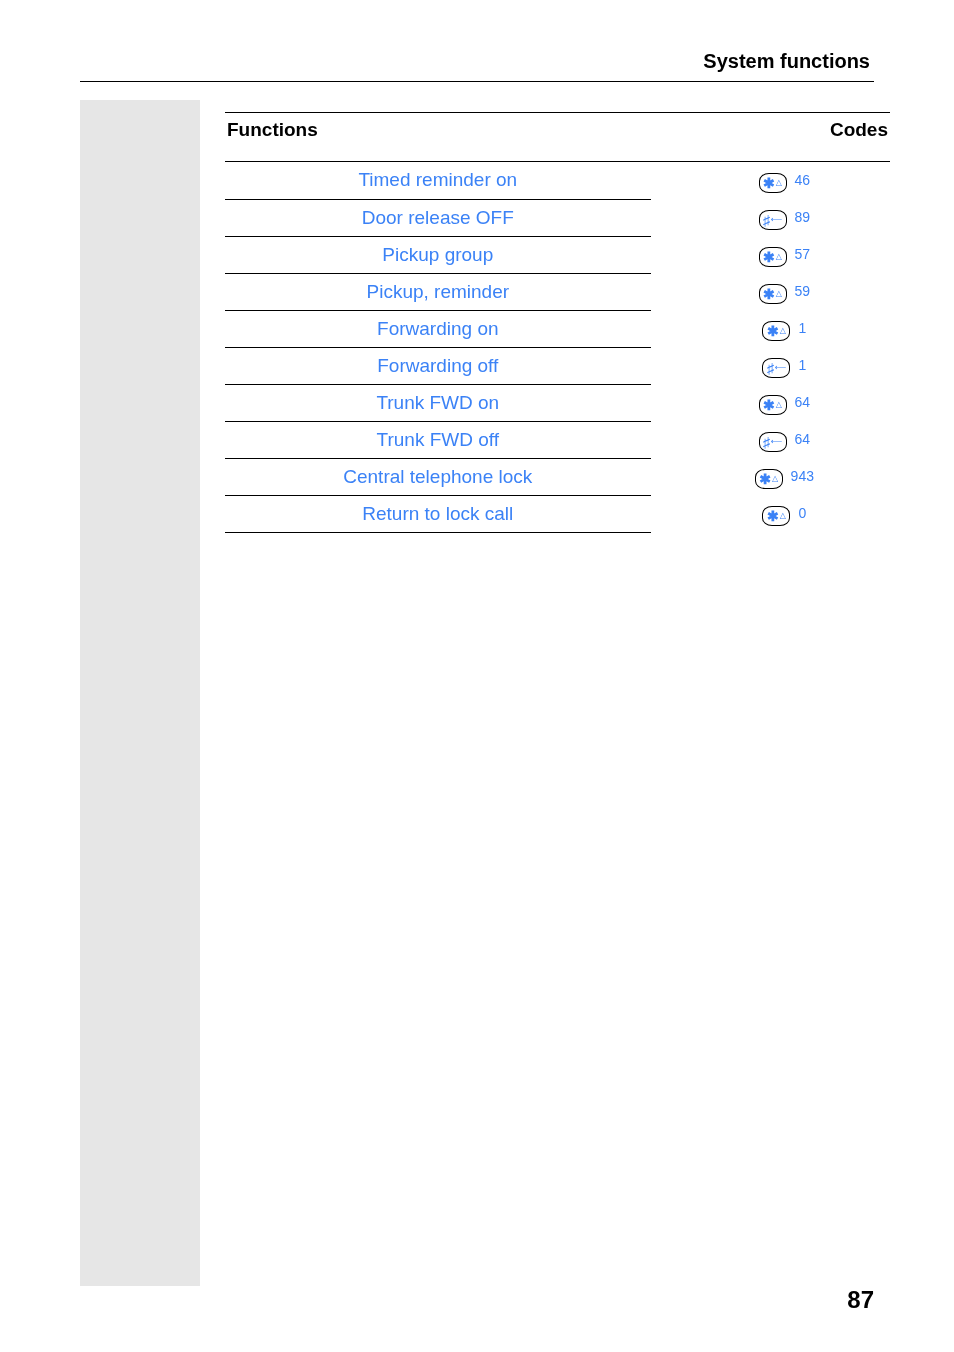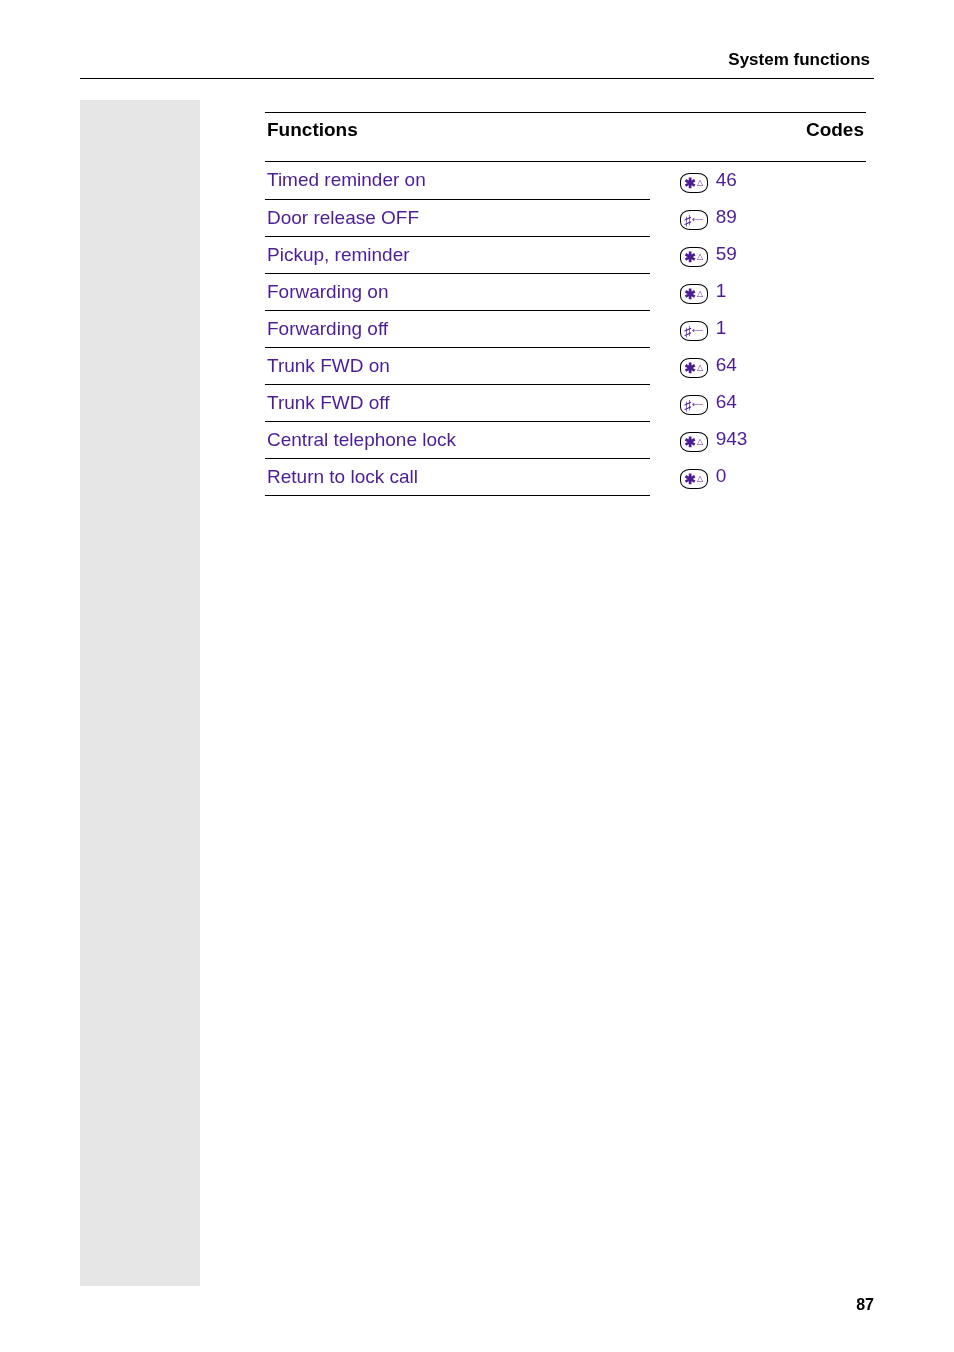--- a/index.html
+++ b/index.html
@@ -20,21 +20,21 @@
   }
   .header-area {
     position: absolute;
     top: 50px;
     left: 80px;
     right: 80px;
   }
   .header-title {
     text-align: right;
     font-weight: 700;
-    font-size: 17px;
+    font-size: 20px;
     padding-right: 4px;
   }
   .header-rule {
     border: none;
     border-top: 1.5px solid #000;
     margin: 8px 0 0 0;
   }
 
   .sidebar-shade {
     position: absolute;
@@ -42,22 +42,21 @@
     left: 80px;
     width: 120px;
     bottom: 66px;
     background: #e6e6e6;
   }
 
   .content {
     position: absolute;
     top: 112px;
     left: 225px;
-    right: 88px;
-    margin-left: 40px;
+    right: 64px;
   }
 
   table.codes {
     width: 100%;
     border-collapse: collapse;
     table-layout: fixed;
   }
   table.codes col.fn { width: 64%; }
   table.codes col.cd { width: 36%; }
   table.codes th {
@@ -68,24 +67,25 @@
     border-top: 1.5px solid #000;
     border-bottom: 1.5px solid #000;
   }
   table.codes th.codes-h {
     text-align: right;
     padding-left: 30px;
   }
   table.codes td {
     font-size: 19px;
     font-weight: 300;
-    color: #4c1d95;
+    color: #3b82f6;
     padding: 6px 2px;
     vertical-align: middle;
     white-space: nowrap;
+    text-align: center;
   }
   table.codes td:first-child {
     border-bottom: 0.8px solid #000;
   }
   table.codes tr.sect td { border-bottom: 1.5px solid #000; }
   table.codes tr.last td { border-bottom: 1.5px solid #000; }
   table.codes td.code-cell {
     padding-left: 30px;
     border-bottom: none !important;
   }
@@ -102,31 +102,31 @@
     line-height: 1;
     padding: 0;
     vertical-align: -3px;
     box-sizing: border-box;
   }
   .key .sym { font-size: 14px; font-weight: 600; line-height:1; }
   .key .sub { font-size: 8px; margin-left: 1px; line-height:1; }
   .code-num {
     display: inline-block;
     margin-left: 8px;
-    font-size: 19px;
+    font-size: 14px;
     font-weight: 300;
     vertical-align: middle;
   }
 
   .page-number {
     position: absolute;
     bottom: 38px;
     right: 80px;
     font-weight: 700;
-    font-size: 16px;
+    font-size: 24px;
   }
 </style>
 </head>
 <body>
 
 <div class="page">
 
   <div class="header-area">
     <div class="header-title">System functions</div>
     <hr class="header-rule">
@@ -154,20 +154,27 @@
                 <span class="sub">△</span>
               </span><span class="code-num">46</span></td>
           </tr>
           <tr class="sect">
             <td>Door release OFF</td>
             <td class="code-cell"><span class="key">
                 <span class="sym">♯</span>
                 <span class="sub">⟵</span>
               </span><span class="code-num">89</span></td>
           </tr>
+          <tr>
+            <td>Pickup group</td>
+            <td class="code-cell"><span class="key">
+                <span class="sym">✱</span>
+                <span class="sub">△</span>
+              </span><span class="code-num">57</span></td>
+          </tr>
           <tr class="sect">
             <td>Pickup, reminder</td>
             <td class="code-cell"><span class="key">
                 <span class="sym">✱</span>
                 <span class="sub">△</span>
               </span><span class="code-num">59</span></td>
           </tr>
           <tr>
             <td>Forwarding on</td>
             <td class="code-cell"><span class="key">

